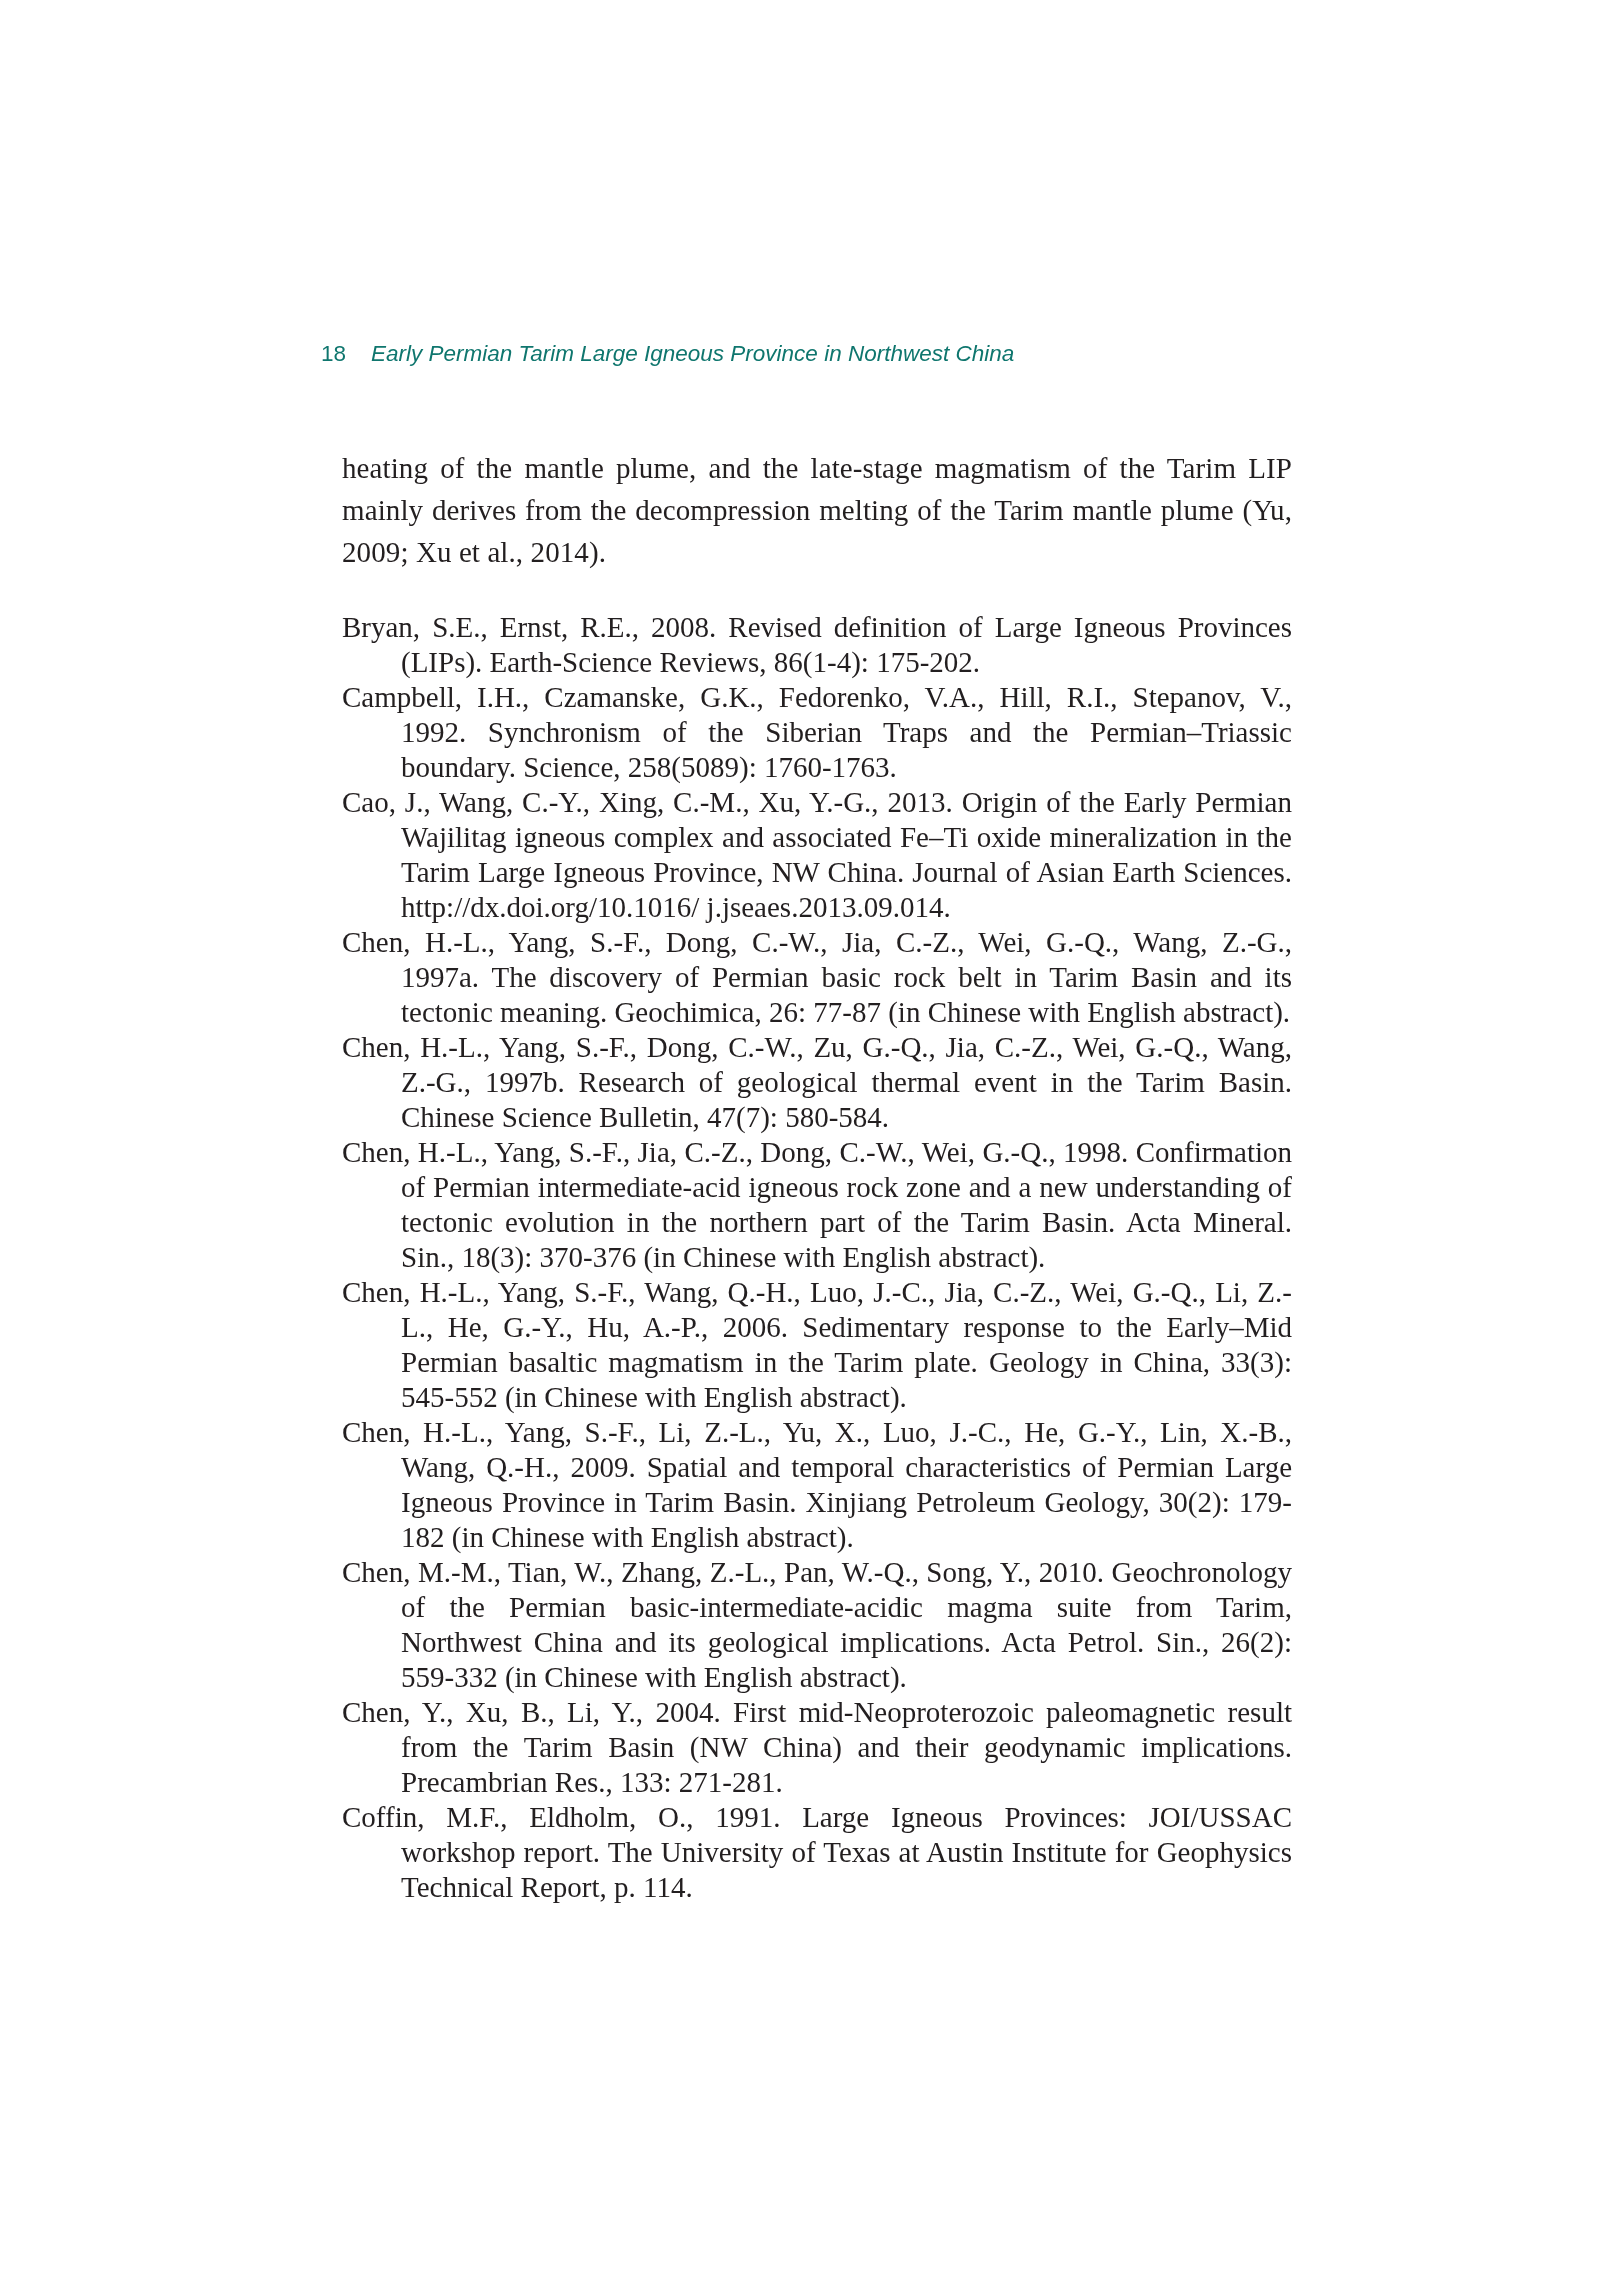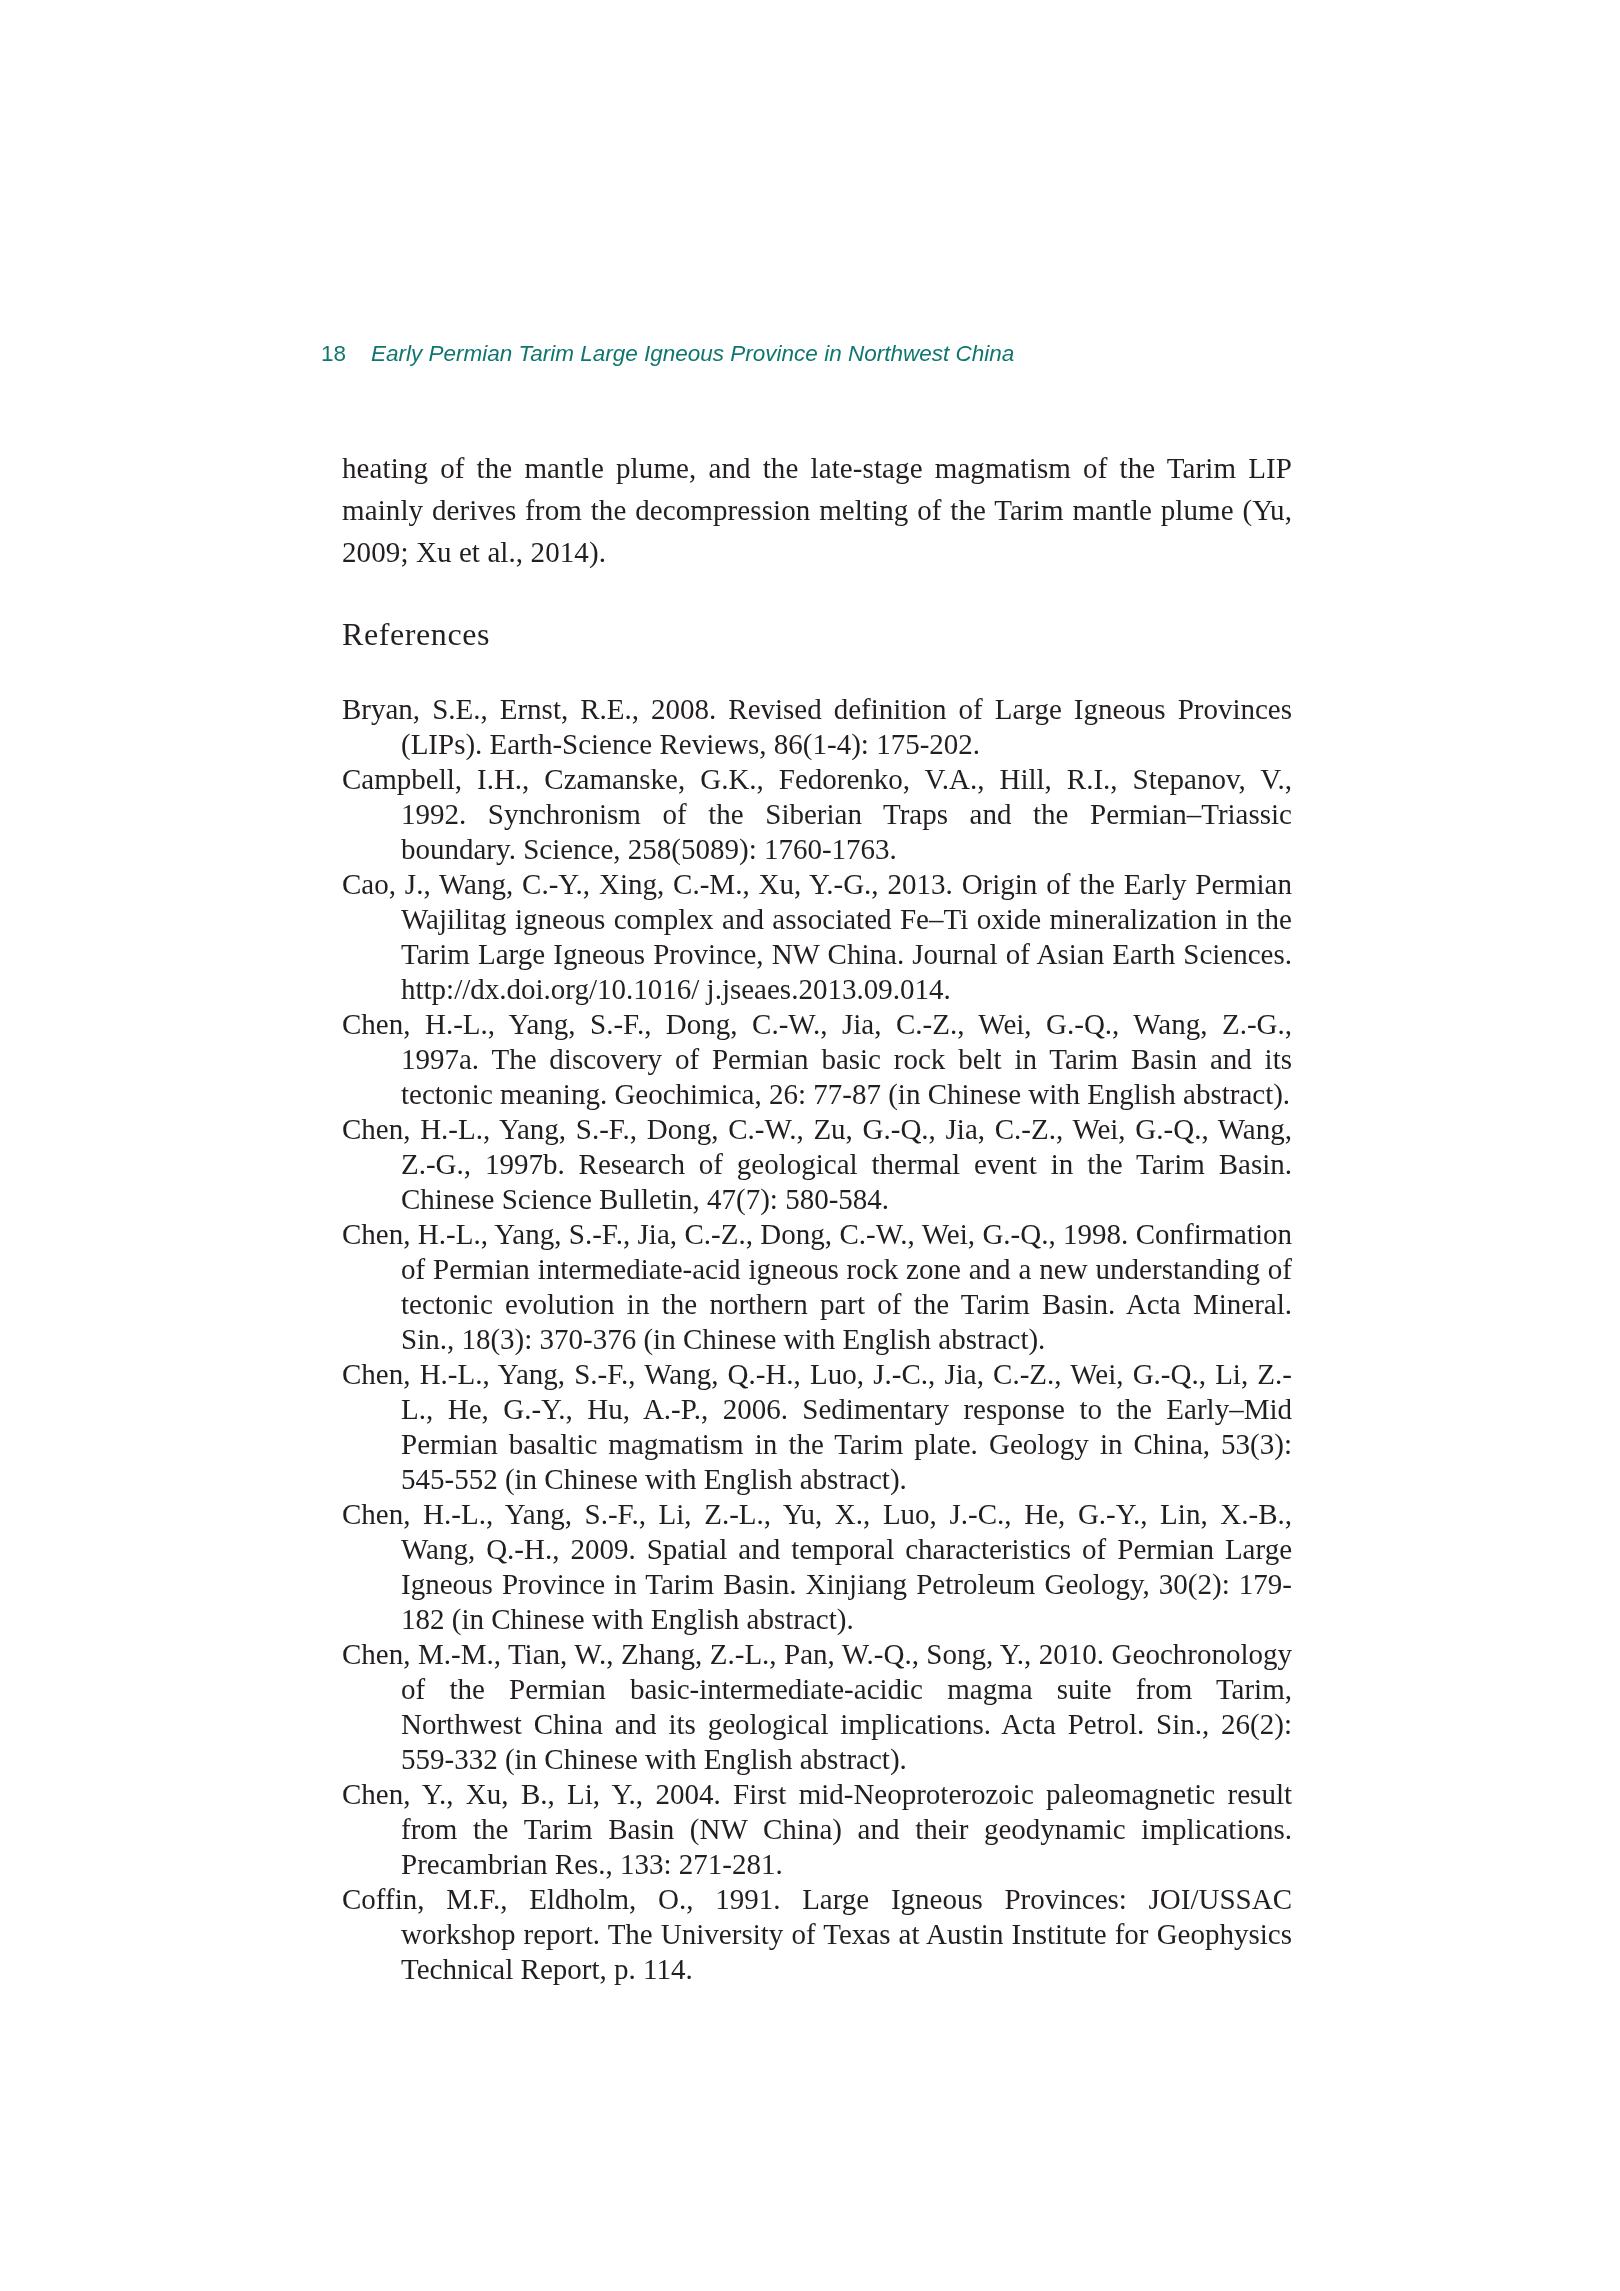--- a/index.html
+++ b/index.html
@@ -69,29 +69,28 @@
 </head>
 <body>
 
 <div class="running-head">
   <span class="page-num">18</span><span class="book-title">Early Permian Tarim Large Igneous Province in Northwest China</span>
 </div>
 
 <div class="content">
   <p class="body-para">heating of the mantle plume, and the late-stage magmatism of the Tarim LIP mainly derives from the decompression melting of the Tarim mantle plume (Yu, 2009; Xu et al., 2014).</p>
 
-  <h2 class="refs-heading">References</h2>
 
   <ul class="ref-list">
     <li class="ref-item">Bryan, S.E., Ernst, R.E., 2008. Revised definition of Large Igneous Provinces (LIPs). Earth-Science Reviews, 86(1-4): 175-202.</li>
     <li class="ref-item">Campbell, I.H., Czamanske, G.K., Fedorenko, V.A., Hill, R.I., Stepanov, V., 1992. Synchronism of the Siberian Traps and the Permian–Triassic boundary. Science, 258(5089): 1760-1763.</li>
     <li class="ref-item">Cao, J., Wang, C.-Y., Xing, C.-M., Xu, Y.-G., 2013. Origin of the Early Permian Wajilitag igneous complex and associated Fe–Ti oxide mineralization in the Tarim Large Igneous Province, NW China. Journal of Asian Earth Sciences. http://dx.doi.org/10.1016/ j.jseaes.2013.09.014.</li>
     <li class="ref-item">Chen, H.-L., Yang, S.-F., Dong, C.-W., Jia, C.-Z., Wei, G.-Q., Wang, Z.-G., 1997a. The discovery of Permian basic rock belt in Tarim Basin and its tectonic meaning. Geochimica, 26: 77-87 (in Chinese with English abstract).</li>
     <li class="ref-item">Chen, H.-L., Yang, S.-F., Dong, C.-W., Zu, G.-Q., Jia, C.-Z., Wei, G.-Q., Wang, Z.-G., 1997b. Research of geological thermal event in the Tarim Basin. Chinese Science Bulletin, 47(7): 580-584.</li>
     <li class="ref-item">Chen, H.-L., Yang, S.-F., Jia, C.-Z., Dong, C.-W., Wei, G.-Q., 1998. Confirmation of Permian intermediate-acid igneous rock zone and a new understanding of tectonic evolution in the northern part of the Tarim Basin. Acta Mineral. Sin., 18(3): 370-376 (in Chinese with English abstract).</li>
-    <li class="ref-item">Chen, H.-L., Yang, S.-F., Wang, Q.-H., Luo, J.-C., Jia, C.-Z., Wei, G.-Q., Li, Z.-L., He, G.-Y., Hu, A.-P., 2006. Sedimentary response to the Early–Mid Permian basaltic magmatism in the Tarim plate. Geology in China, 53(3): 545-552 (in Chinese with English abstract).</li>
+    <li class="ref-item">Chen, H.-L., Yang, S.-F., Wang, Q.-H., Luo, J.-C., Jia, C.-Z., Wei, G.-Q., Li, Z.-L., He, G.-Y., Hu, A.-P., 2006. Sedimentary response to the Early–Mid Permian basaltic magmatism in the Tarim plate. Geology in China, 33(3): 545-552 (in Chinese with English abstract).</li>
     <li class="ref-item">Chen, H.-L., Yang, S.-F., Li, Z.-L., Yu, X., Luo, J.-C., He, G.-Y., Lin, X.-B., Wang, Q.-H., 2009. Spatial and temporal characteristics of Permian Large Igneous Province in Tarim Basin. Xinjiang Petroleum Geology, 30(2): 179-182 (in Chinese with English abstract).</li>
     <li class="ref-item">Chen, M.-M., Tian, W., Zhang, Z.-L., Pan, W.-Q., Song, Y., 2010. Geochronology of the Permian basic-intermediate-acidic magma suite from Tarim, Northwest China and its geological implications. Acta Petrol. Sin., 26(2): 559-332 (in Chinese with English abstract).</li>
     <li class="ref-item">Chen, Y., Xu, B., Li, Y., 2004. First mid-Neoproterozoic paleomagnetic result from the Tarim Basin (NW China) and their geodynamic implications. Precambrian Res., 133: 271-281.</li>
     <li class="ref-item">Coffin, M.F., Eldholm, O., 1991. Large Igneous Provinces: JOI/USSAC workshop report. The University of Texas at Austin Institute for Geophysics Technical Report, p. 114.</li>
   </ul>
 </div>
 
 
 </body></html>

